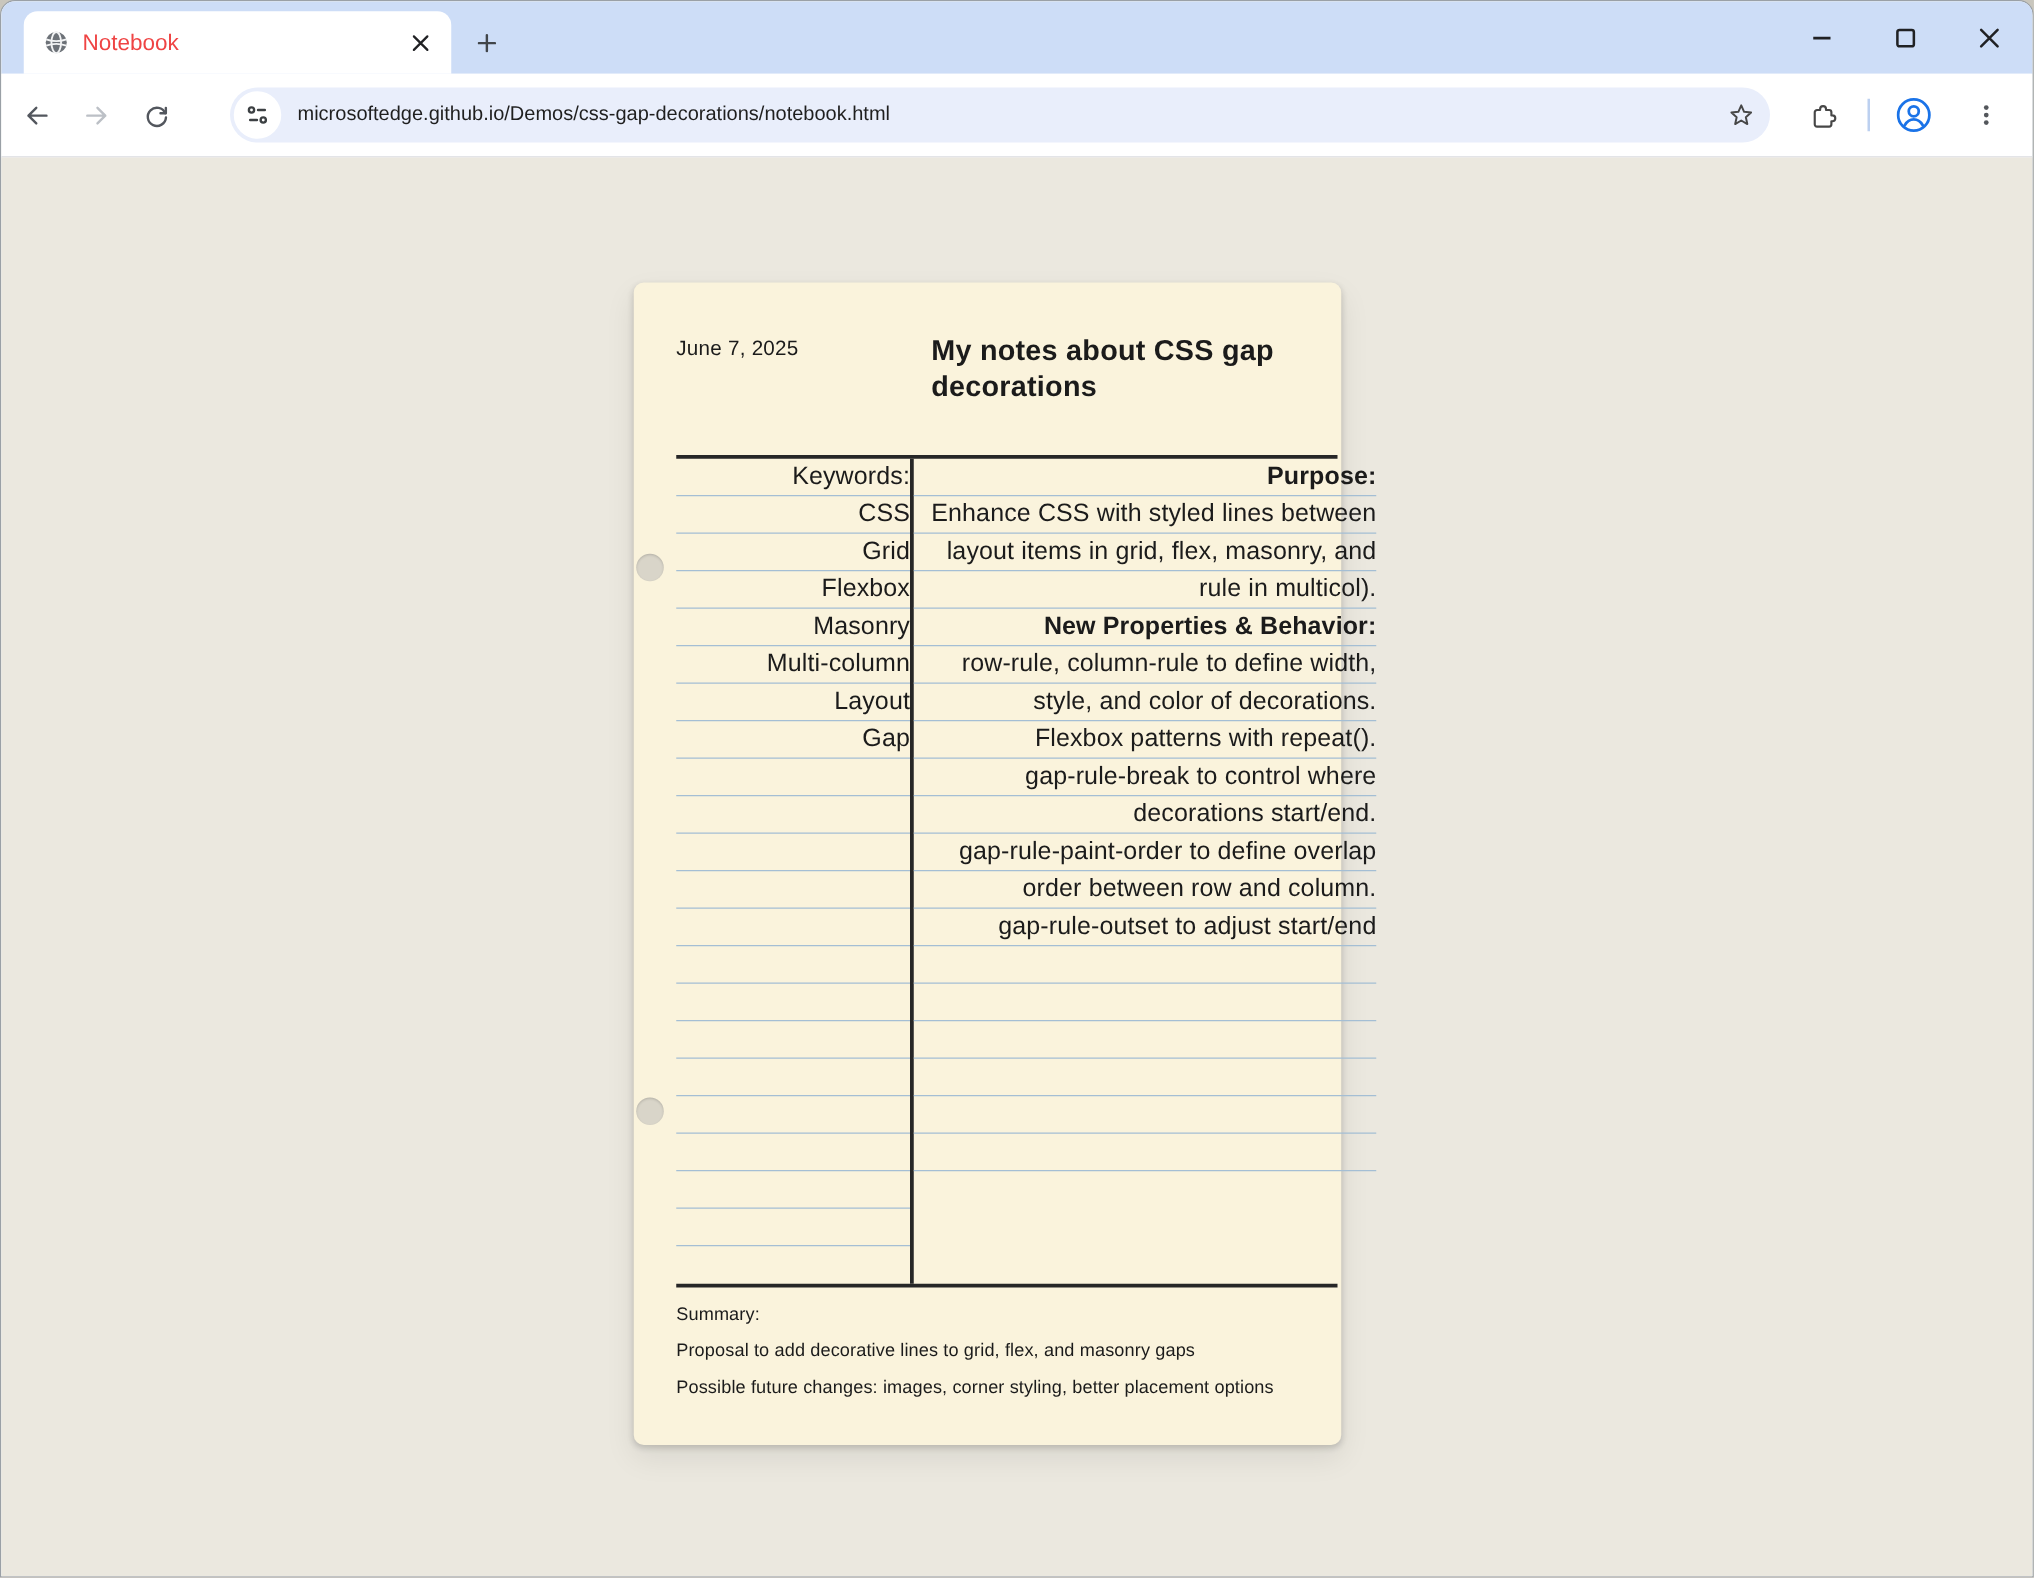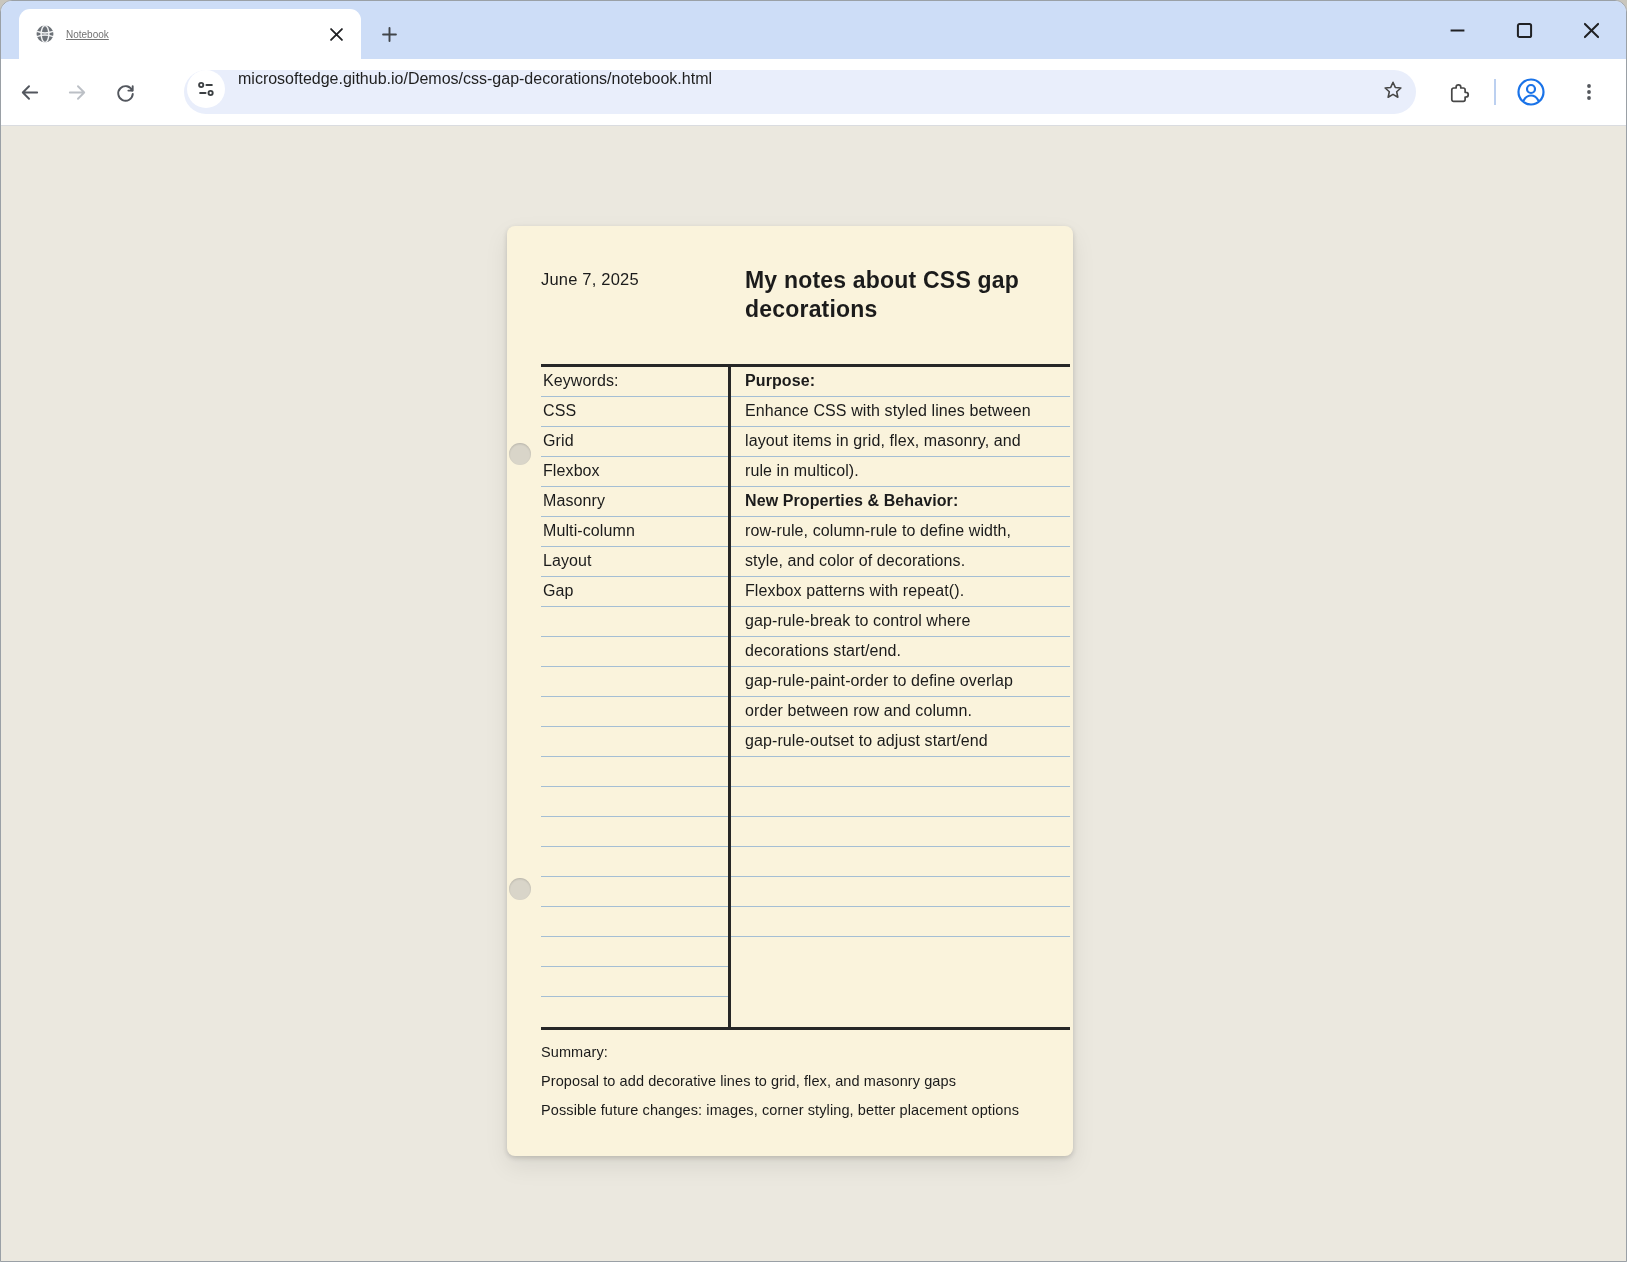--- a/index.html
+++ b/index.html
@@ -12,36 +12,36 @@
     background:#fff;
   }
 
   
   .tabstrip { height:58px; background:#cdddf7; position:relative; }
   .tab {
     position:absolute; left:18px; top:8px; width:342px; height:50px;
     background:#ffffff; border-radius:11px 11px 0 0;
     display:flex; align-items:center; padding:0 12px 0 15px; gap:10px;
   }
-  .tab-title { flex:1; font-size:10px; color:#737373;text-decoration:underline; }
+  .tab-title { flex:1; font-size:18px; color:#ef4444; }
   .icon-btn { display:flex; align-items:center; justify-content:center; cursor:pointer; border-radius:50%; }
   .tab-close { width:26px; height:26px; }
   .newtab { position:absolute; left:372px; top:17px; width:32px; height:32px; }
   .win-controls { position:absolute; right:21px; top:0; height:58px; display:flex; align-items:center; gap:39px; }
   .win-btn { width:28px; height:28px; display:flex; align-items:center; justify-content:center; cursor:pointer; }
 
   
   .toolbar {
     height:67px; background:#ffffff; border-bottom:1px solid #dadce0;
     display:flex; align-items:center; padding:0 8px; position:relative;
   }
   .nav-btn { width:40px; height:40px; margin-right:8px; }
   .omnibox {
     width:1232px; height:44px; margin-left:31px; border-radius:22px;
-    background:#e9eefb; display:flex; align-items:flex-start;
+    background:#e9eefb; display:flex; align-items:center;
   }
   .tune-circle { width:38px; height:38px; border-radius:50%; background:#fff; margin-left:3px;
     display:flex; align-items:center; justify-content:center; cursor:pointer; }
   .url-text { margin-left:13px; font-size:16px; color:#1f1f1f; flex:1; white-space:nowrap; overflow:hidden; }
   .star-btn { width:40px; height:40px; margin-right:3px; }
   .ext-btn { width:40px; height:40px; margin-left:22px; }
   .tb-sep { width:2px; height:26px; background:#bcd0f0; margin-left:16px; }
   .profile-btn { width:40px; height:40px; margin-left:15px; }
   .menu-btn { width:40px; height:40px; margin-left:18px; }
 
@@ -59,21 +59,21 @@
   .hole-1 { top:217px; } .hole-2 { top:652px; }
 
   .note-header { display:grid; grid-template-columns:190px 1fr; margin-bottom:40px; min-height:58px; }
   .note-date { font-size:16.5px; padding-top:4px; letter-spacing:.2px; }
   .note-title { font-size:23px; font-weight:700; line-height:1.26; padding-left:14px; letter-spacing:.2px; }
 
   .note-table { display:grid; grid-template-columns:190px 1fr;
     border-top:3px solid #262626; border-bottom:3px solid #262626; }
   .col-left { border-right:3px solid #262626; }
   .nrow { height:30px; line-height:28px; border-bottom:1.5px solid #a4bed4;
-    font-size:16px; white-space:nowrap; overflow:hidden; padding-left:2px; letter-spacing:.1px; }
+    font-size:20px; white-space:nowrap; overflow:hidden; padding-left:2px; letter-spacing:.1px;text-align:right; }
   .nrow:last-child { border-bottom:none; }
   .col-right .nrow { padding-left:14px; }
   .nrow.bold { font-weight:700; }
 
   .note-summary { margin-top:8px; }
   .summary-line { font-size:14.5px; line-height:29px; white-space:nowrap; letter-spacing:.1px; }
 
   svg { display:block; }
 </style>
 </head>

